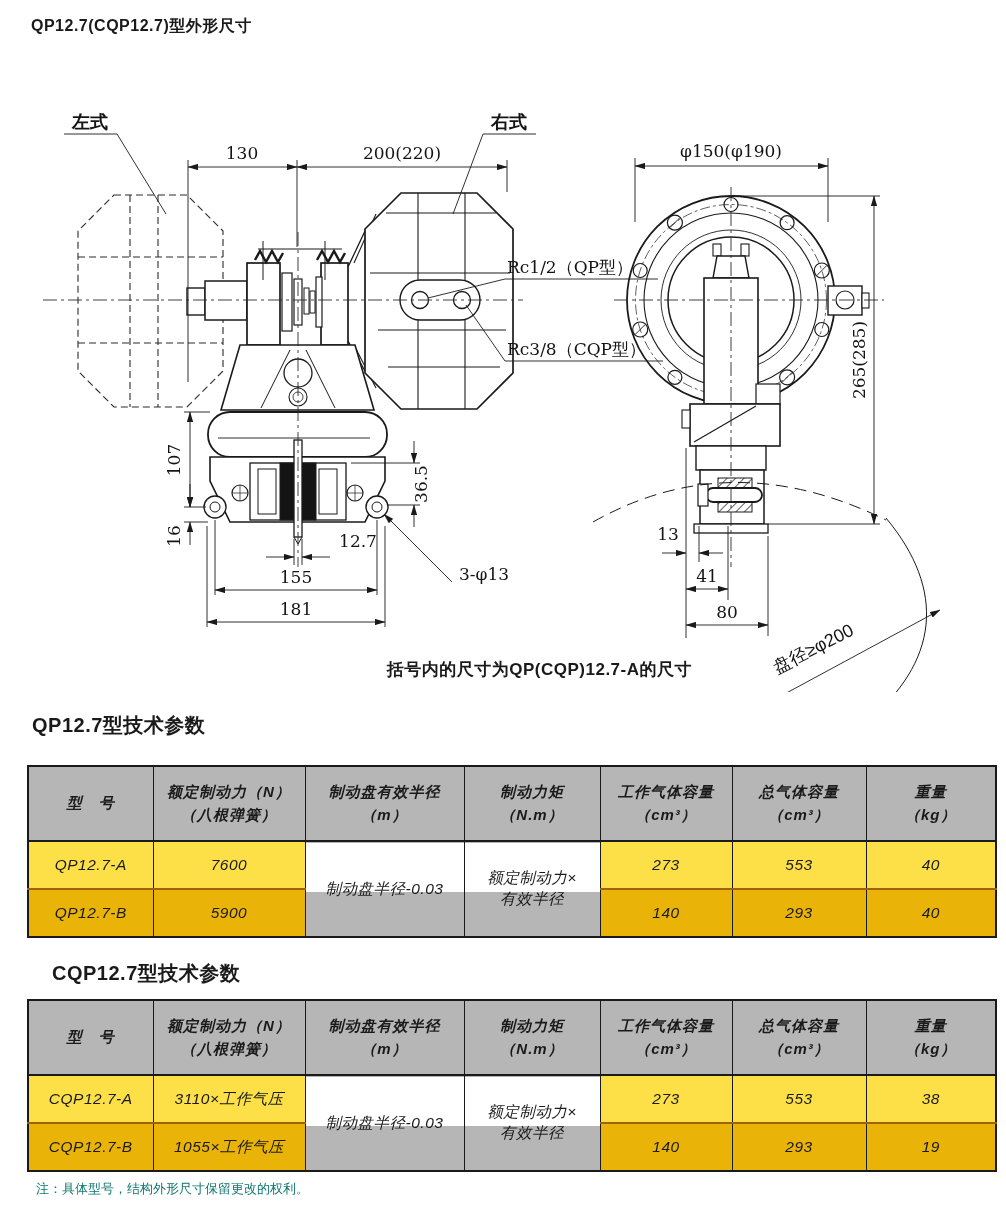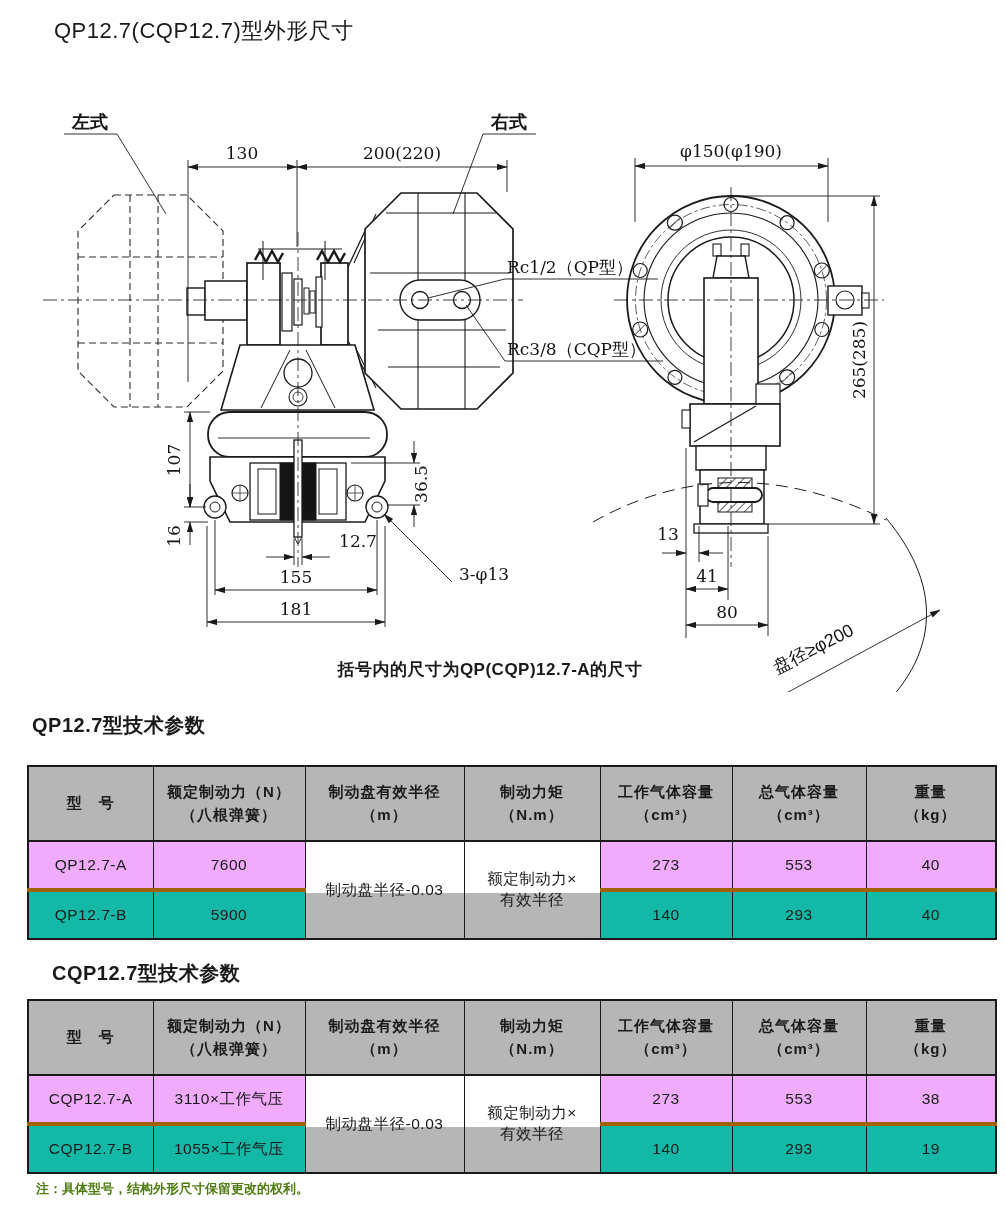--- a/index.html
+++ b/index.html
@@ -1,34 +1,34 @@
 <!DOCTYPE html>
 <html><head>
 <meta charset="utf-8">
 <style>
   html,body{margin:0;padding:0;background:#fff;}
   .page{position:relative;width:1006px;height:1216px;background:#ffffff;overflow:hidden;
         font-family:"Liberation Sans",sans-serif;color:#1a1a1a;}
-  .page-title{position:absolute;left:54px;top:16px;font-size:22px;font-weight:400;letter-spacing:.5px;}
+  .page-title{position:absolute;left:31px;top:16px;font-size:16px;font-weight:700;letter-spacing:.5px;}
   .section-title{position:absolute;font-size:20px;font-weight:700;letter-spacing:.5px;text-align:center;}
   .sec1{left:32px;top:712px;}
   .sec2{left:52px;top:960px;}
-  .drawing-caption{position:absolute;left:288px;top:658px;width:404px;text-align:center;
+  .drawing-caption{position:absolute;left:288px;top:658px;width:404px;text-align:right;
         font-size:17px;font-weight:700;letter-spacing:.5px;}
-  .footnote{position:absolute;left:36px;top:1180px;font-size:13px;font-weight:700;color:#4d7c0f;}
+  .footnote{position:absolute;left:36px;top:1180px;font-size:13px;font-weight:400;color:#0f766e;}
   svg.draw{position:absolute;left:18px;top:92px;}
-  .spec{position:absolute;left:27px;border-collapse:collapse;table-layout:fixed;border:2.5px solid #1a1a1a;}
+  .spec{position:absolute;left:27px;border-collapse:collapse;table-layout:fixed;border:2.5px solid #1a1a1a;font-style:italic;}
   .t1{top:765px;}
   .t2{top:999px;}
   .spec th,.spec td{border:1.5px solid #1a1a1a;text-align:center;vertical-align:middle;padding:0 2px;}
   .spec th{background:#b6b6b6;font-size:15px;font-weight:700;height:73px;
            white-space:pre-line;line-height:1.5;letter-spacing:1px;}
   .spec thead th{border-bottom:2.2px solid #1a1a1a;}
-  .spec td{font-size:15.5px;font-weight:400;height:46px;background:#f0abfc;letter-spacing:.5px;}
-  .spec tr.row-b td{background:#14b8a6;border-top:4px solid #a16207;}
+  .spec td{font-size:15.5px;font-weight:400;height:46px;background:#fde047;letter-spacing:.5px;}
+  .spec tr.row-b td{background:#eab308;border-top:2px solid #a16207;}
   .spec td.merged{background:linear-gradient(to bottom,#ffffff 0 53%,#b6b6b6 53%);
                   white-space:pre-line;line-height:1.35;border-top:1.5px solid #1a1a1a;}
   
   .s  {stroke:#1a1a1a;fill:none;}
   .sw {stroke:#1a1a1a;fill:#ffffff;}
   .blk{stroke:#1a1a1a;fill:#141414;}
   .cl {stroke:#2a2a2a;stroke-width:.9;fill:none;stroke-dasharray:14 4 3 4;}
   .dash{stroke:#2a2a2a;stroke-width:1.1;fill:none;stroke-dasharray:7 4;}
   .dim{stroke:#1a1a1a;stroke-width:.9;fill:none;}
   text.dim-t{font-family:"DejaVu Serif",serif;font-size:17px;fill:#141414;}

